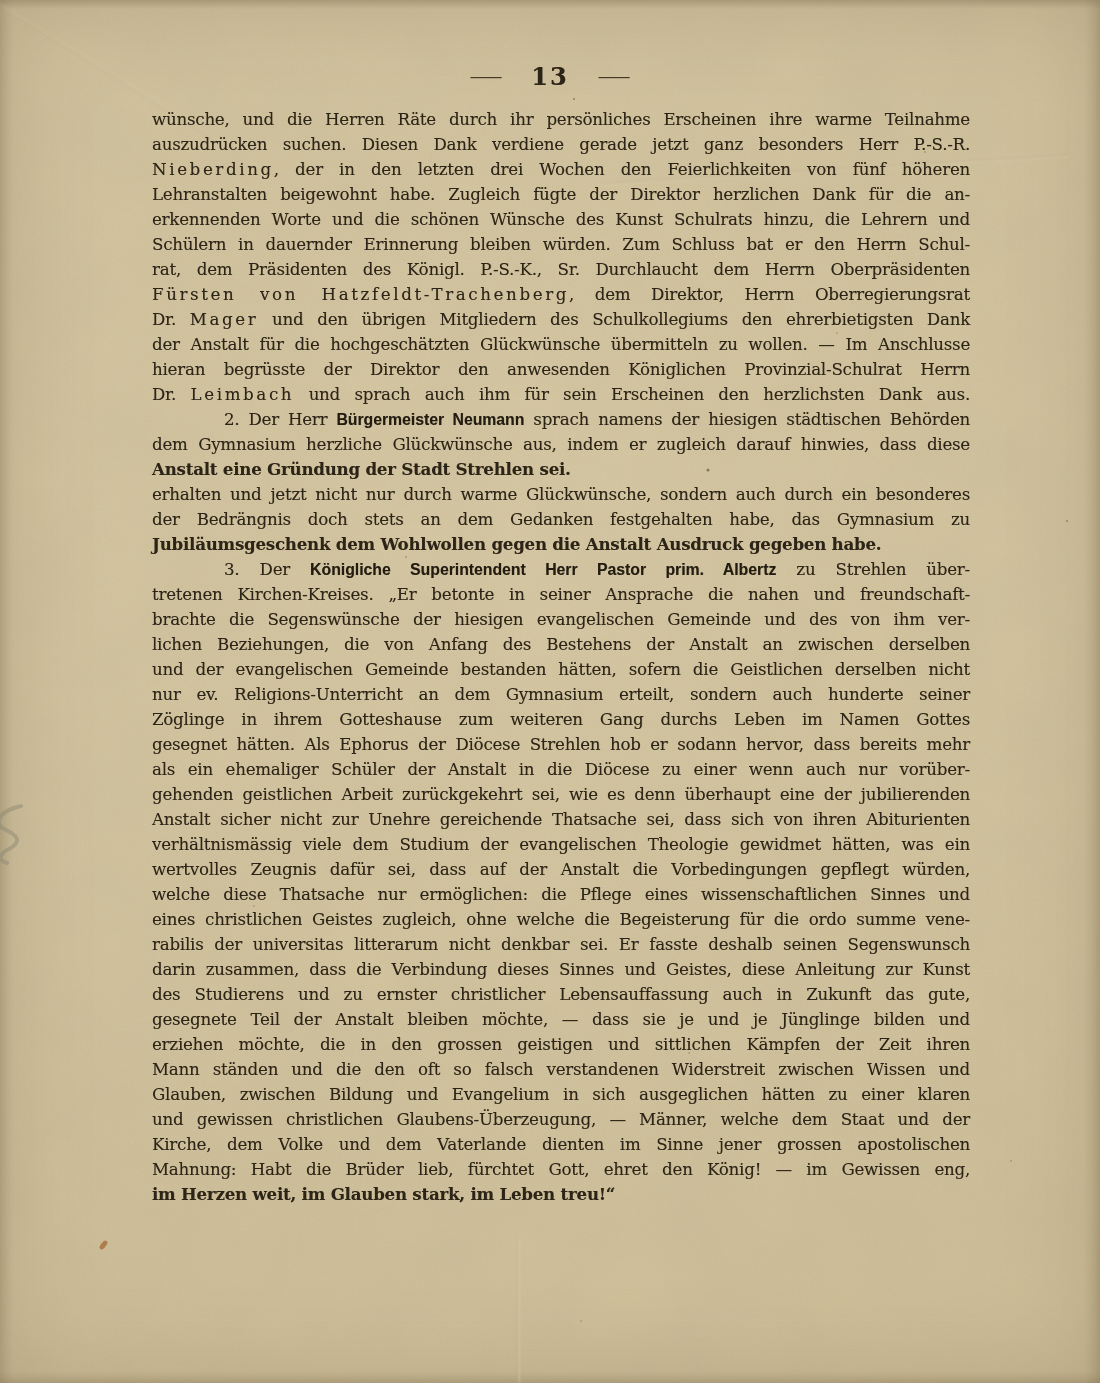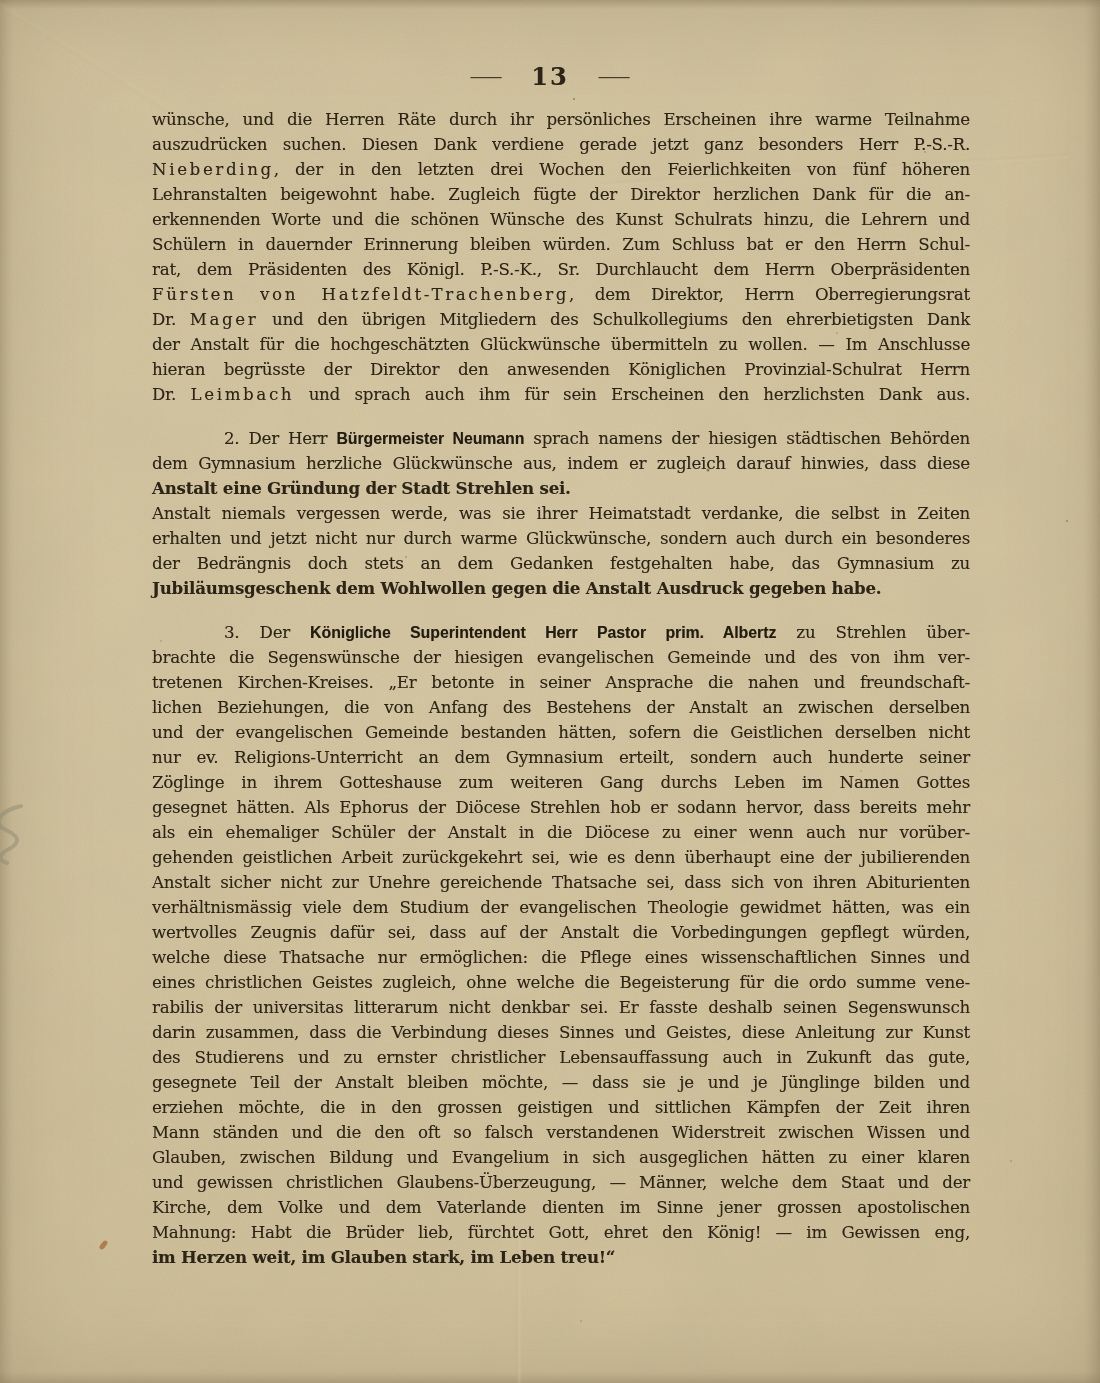--- a/index.html
+++ b/index.html
@@ -43,21 +43,21 @@
 
   
   .text-block{
     position:absolute;left:152px;top:107px;width:818px;
     color:var(--ink);
     font-size:16.6px;line-height:25px;letter-spacing:-0.2px;
     text-shadow:.3px .3px 0 rgba(44,36,22,.32);
   }
   .line{text-align:justify;text-align-last:justify;}
   .line.end{text-align-last:left;font-weight:bold;}
-  .line.ind{text-indent:72px;margin-top:19px;}
+  .line.ind{text-indent:72px;}
   .sg-sp{letter-spacing:.16em;}
   .sg-b{
     font-family:"Liberation Sans","DejaVu Sans",sans-serif;
     font-weight:700;font-size:.95em;letter-spacing:0;
     color:var(--ink-bold);
     text-shadow:.3px .3px 0 rgba(34,28,16,.4);
   }
 
   
   .crease-v{
@@ -142,27 +142,26 @@
       <div class="line"><span class="sg-n">Schülern in dauernder Erinnerung bleiben würden. Zum Schluss bat er den Herrn Schul-</span></div>
       <div class="line"><span class="sg-n">rat, dem Präsidenten des Königl. P.-S.-K., Sr. Durchlaucht dem Herrn Oberpräsidenten</span></div>
       <div class="line"><span class="sg-sp">Fürsten von Hatzfeldt-Trachenberg</span><span class="sg-n">, dem Direktor, Herrn Oberregierungsrat</span></div>
       <div class="line"><span class="sg-n">Dr. </span><span class="sg-sp">Mager</span><span class="sg-n"> und den übrigen Mitgliedern des Schulkollegiums den ehrerbietigsten Dank</span></div>
       <div class="line"><span class="sg-n">der Anstalt für die hochgeschätzten Glückwünsche übermitteln zu wollen. — Im Anschlusse</span></div>
       <div class="line"><span class="sg-n">hieran begrüsste der Direktor den anwesenden Königlichen Provinzial-Schulrat Herrn</span></div>
       <div class="line"><span class="sg-n">Dr. </span><span class="sg-sp">Leimbach</span><span class="sg-n"> und sprach auch ihm für sein Erscheinen den herzlichsten Dank aus.</span></div>
       <div class="line ind"><span class="sg-n">2. Der Herr </span><span class="sg-b">Bürgermeister Neumann</span><span class="sg-n"> sprach namens der hiesigen städtischen Behörden</span></div>
       <div class="line"><span class="sg-n">dem Gymnasium herzliche Glückwünsche aus, indem er zugleich darauf hinwies, dass diese</span></div>
       <div class="line end"><span class="sg-n">Anstalt eine Gründung der Stadt Strehlen sei.</span></div>
-      <div class="line"><span class="sg-n">Anstalt niemals vergessen werde, was sie ihrer Heimatstadt verdanke, die selbst in Zeiten</span></div>
       <div class="line"><span class="sg-n">erhalten und jetzt nicht nur durch warme Glückwünsche, sondern auch durch ein besonderes</span></div>
       <div class="line"><span class="sg-n">der Bedrängnis doch stets an dem Gedanken festgehalten habe, das Gymnasium zu</span></div>
       <div class="line end"><span class="sg-n">Jubiläumsgeschenk dem Wohlwollen gegen die Anstalt Ausdruck gegeben habe.</span></div>
       <div class="line ind"><span class="sg-n">3. Der </span><span class="sg-b">Königliche Superintendent Herr Pastor prim. Albertz</span><span class="sg-n"> zu Strehlen über-</span></div>
+      <div class="line"><span class="sg-n">tretenen Kirchen-Kreises. „Er betonte in seiner Ansprache die nahen und freundschaft-</span></div>
       <div class="line"><span class="sg-n">brachte die Segenswünsche der hiesigen evangelischen Gemeinde und des von ihm ver-</span></div>
-      <div class="line"><span class="sg-n">tretenen Kirchen-Kreises. „Er betonte in seiner Ansprache die nahen und freundschaft-</span></div>
       <div class="line"><span class="sg-n">lichen Beziehungen, die von Anfang des Bestehens der Anstalt an zwischen derselben</span></div>
       <div class="line"><span class="sg-n">und der evangelischen Gemeinde bestanden hätten, sofern die Geistlichen derselben nicht</span></div>
       <div class="line"><span class="sg-n">nur ev. Religions-Unterricht an dem Gymnasium erteilt, sondern auch hunderte seiner</span></div>
       <div class="line"><span class="sg-n">Zöglinge in ihrem Gotteshause zum weiteren Gang durchs Leben im Namen Gottes</span></div>
       <div class="line"><span class="sg-n">gesegnet hätten. Als Ephorus der Diöcese Strehlen hob er sodann hervor, dass bereits mehr</span></div>
       <div class="line"><span class="sg-n">als ein ehemaliger Schüler der Anstalt in die Diöcese zu einer wenn auch nur vorüber-</span></div>
       <div class="line"><span class="sg-n">gehenden geistlichen Arbeit zurückgekehrt sei, wie es denn überhaupt eine der jubilierenden</span></div>
       <div class="line"><span class="sg-n">Anstalt sicher nicht zur Unehre gereichende Thatsache sei, dass sich von ihren Abiturienten</span></div>
       <div class="line"><span class="sg-n">verhältnismässig viele dem Studium der evangelischen Theologie gewidmet hätten, was ein</span></div>
       <div class="line"><span class="sg-n">wertvolles Zeugnis dafür sei, dass auf der Anstalt die Vorbedingungen gepflegt würden,</span></div>

